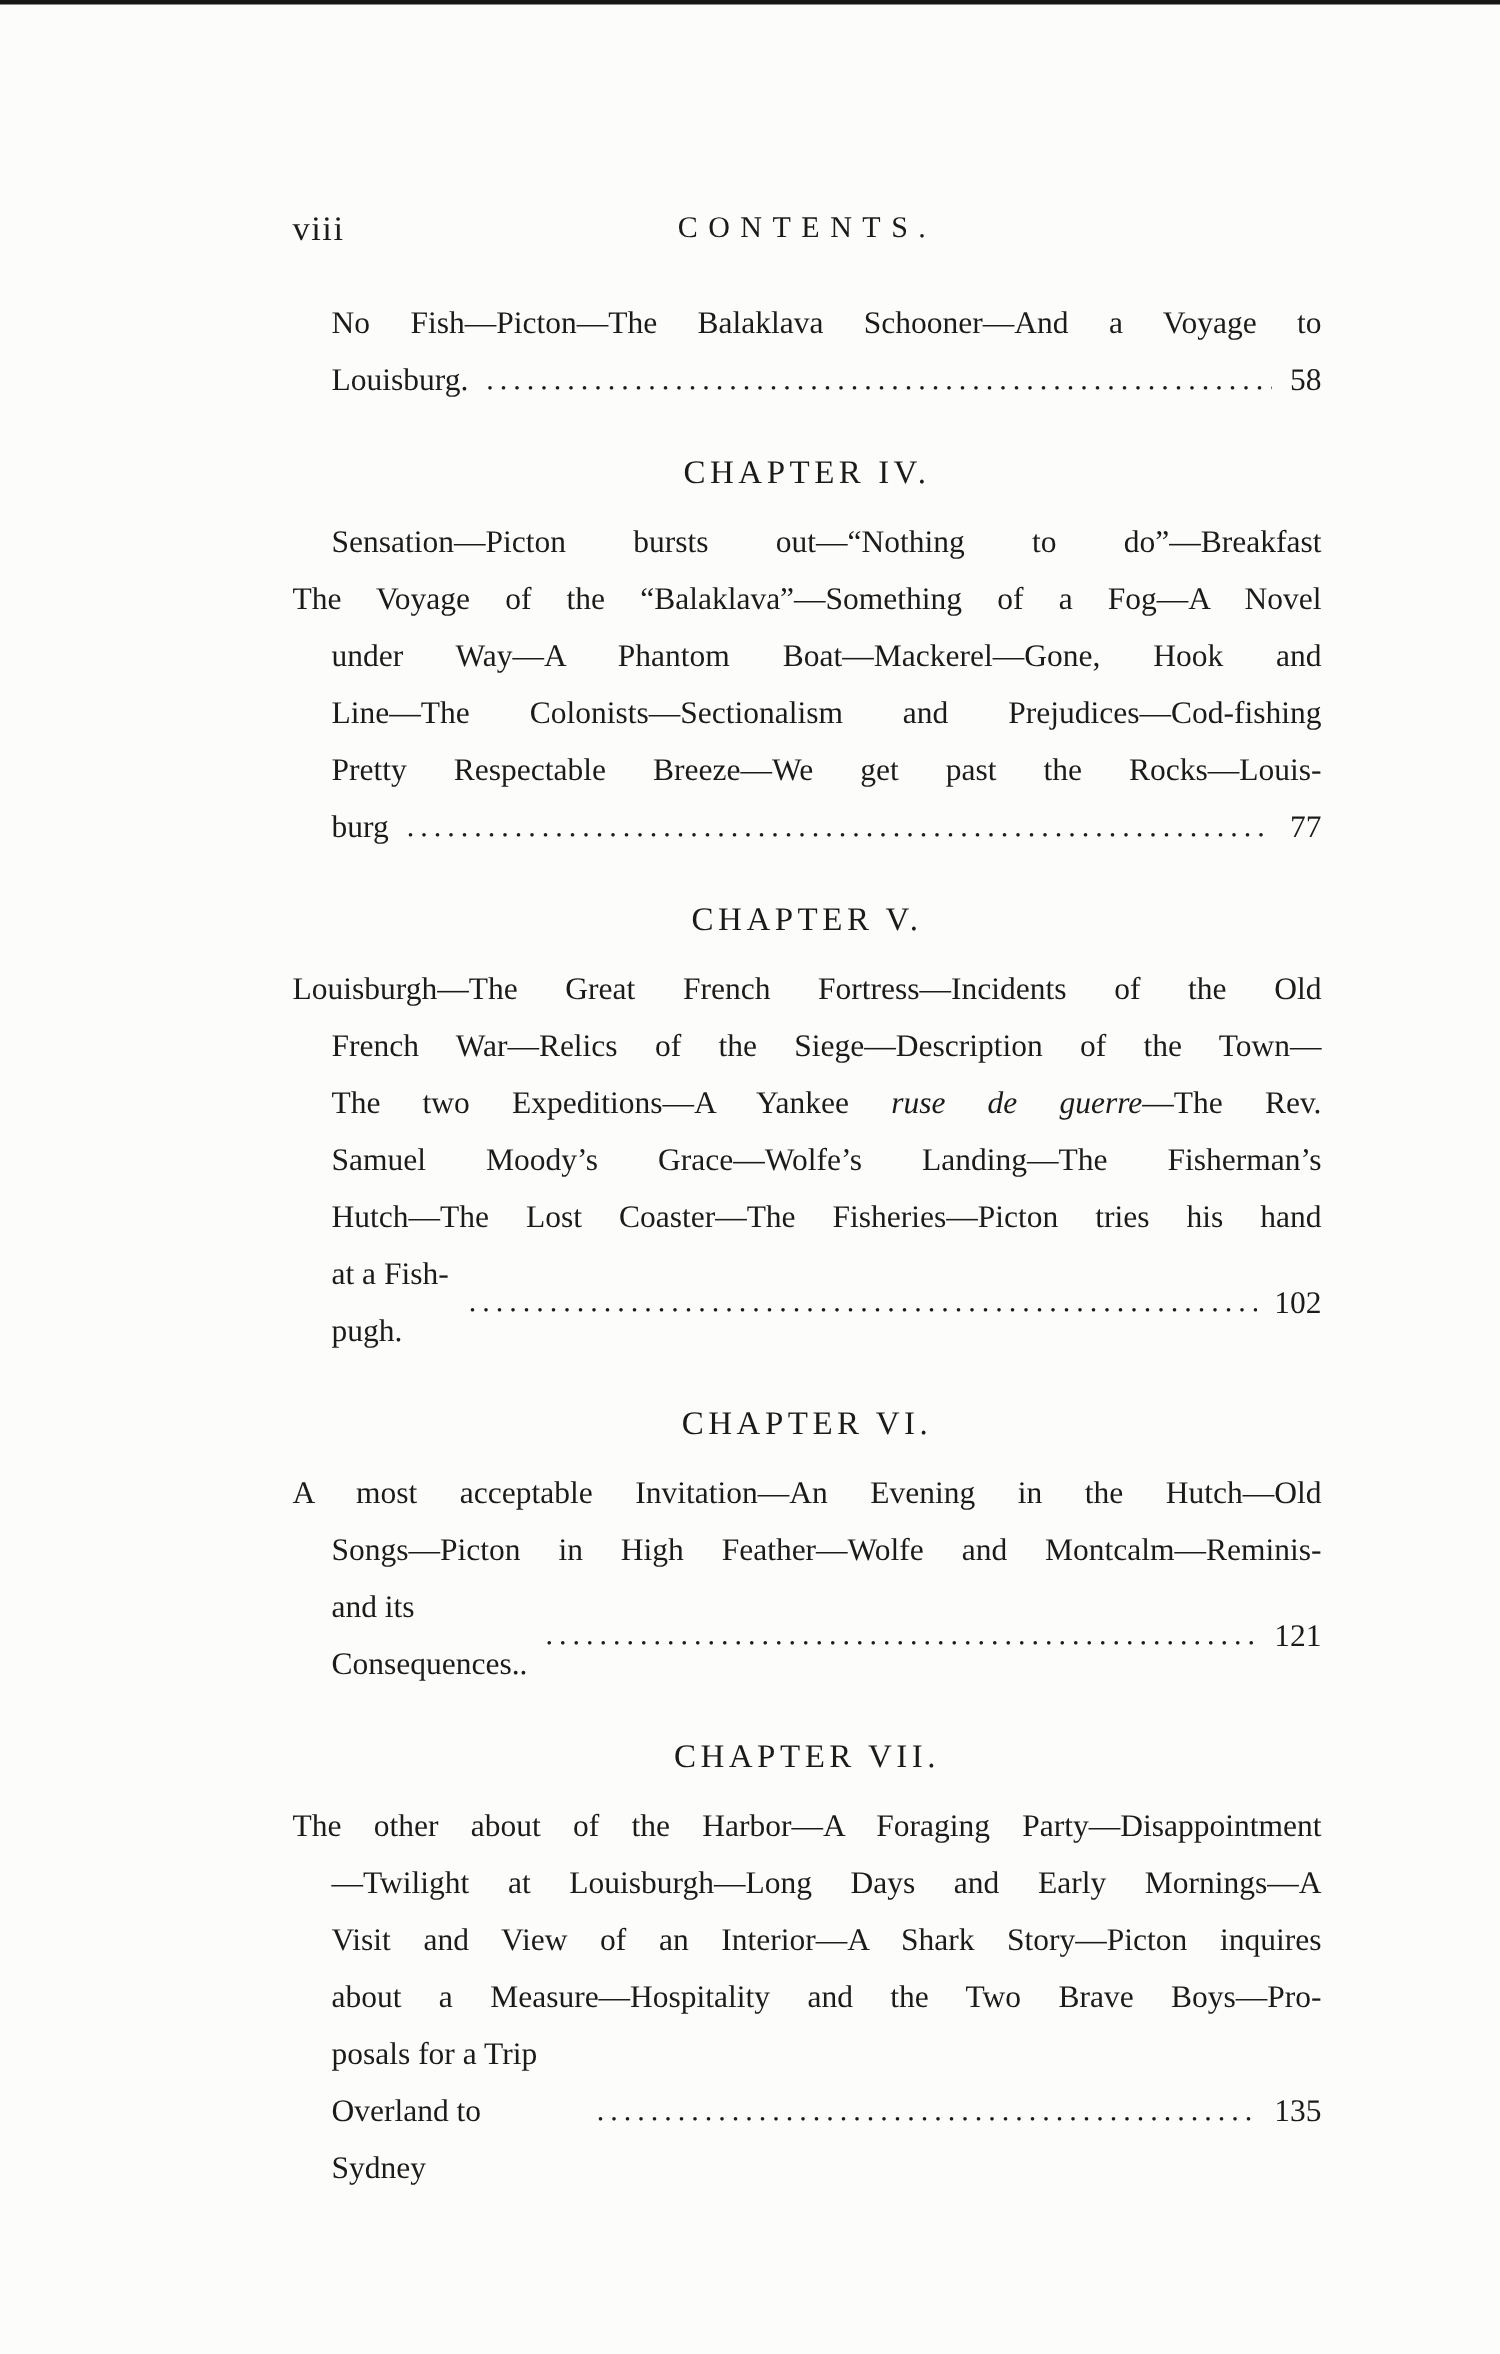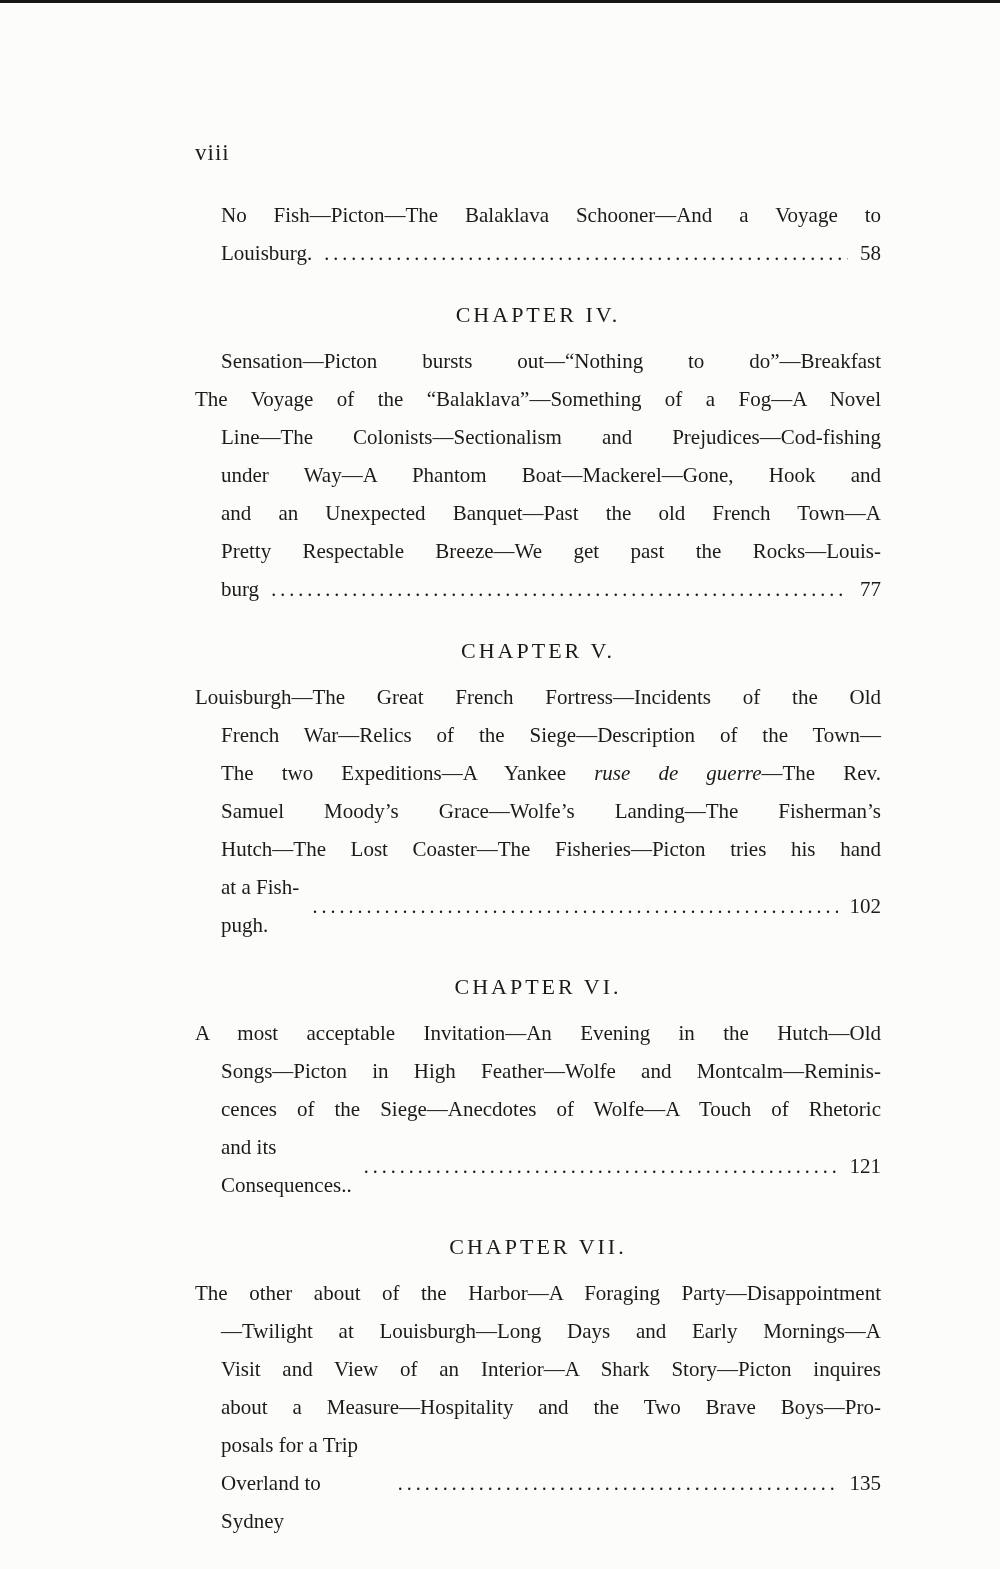--- a/index.html
+++ b/index.html
@@ -102,38 +102,38 @@
 </head>
 <body>
 
 <div class="page">
   <div class="top-edge"></div>
 
   <div class="content">
 
     <div class="header-row">
       <span class="folio">viii</span>
+      <span class="running-head">CONTENTS.</span>
     </div>
 
     <section>
       <div class="line cont">No Fish—Picton—The Balaklava Schooner—And a Voyage to</div>
       <div class="line cont tailline">
         <span class="tail">Louisburg.</span>
         <span class="dots">............................................................................................</span>
         <span class="pagenum">58</span>
       </div>
     </section>
 
     <h2 class="chapter-heading">CHAPTER IV.</h2>
     <section>
       <div class="line cont">Sensation—Picton bursts out—“Nothing to do”—Breakfast</div>
       <div class="line">The Voyage of the “Balaklava”—Something of a Fog—A Novel</div>
+      <div class="line cont">under Way—A Phantom Boat—Mackerel—Gone, Hook and</div>
       <div class="line cont">Line—The Colonists—Sectionalism and Prejudices—Cod-fishing</div>
-      <div class="line cont">under Way—A Phantom Boat—Mackerel—Gone, Hook and</div>
-      <div class="line cont">and an Unexpected Banquet—Past the old French Town—A</div>
       <div class="line cont">Pretty Respectable Breeze—We get past the Rocks—Louis-</div>
       <div class="line cont tailline">
         <span class="tail">burg</span>
         <span class="dots">............................................................................................</span>
         <span class="pagenum">77</span>
       </div>
     </section>
 
     <h2 class="chapter-heading">CHAPTER V.</h2>
     <section>
@@ -146,21 +146,20 @@
         <span class="tail">at a Fish-pugh.</span>
         <span class="dots">............................................................................................</span>
         <span class="pagenum">102</span>
       </div>
     </section>
 
     <h2 class="chapter-heading">CHAPTER VI.</h2>
     <section>
       <div class="line">A most acceptable Invitation—An Evening in the Hutch—Old</div>
       <div class="line cont">Songs—Picton in High Feather—Wolfe and Montcalm—Reminis-</div>
-      <div class="line cont">cences of the Siege—Anecdotes of Wolfe—A Touch of Rhetoric</div>
       <div class="line cont tailline">
         <span class="tail">and its Consequences..</span>
         <span class="dots">............................................................................................</span>
         <span class="pagenum">121</span>
       </div>
     </section>
 
     <h2 class="chapter-heading">CHAPTER VII.</h2>
     <section>
       <div class="line">The other about of the Harbor—A Foraging Party—Disappointment</div>

